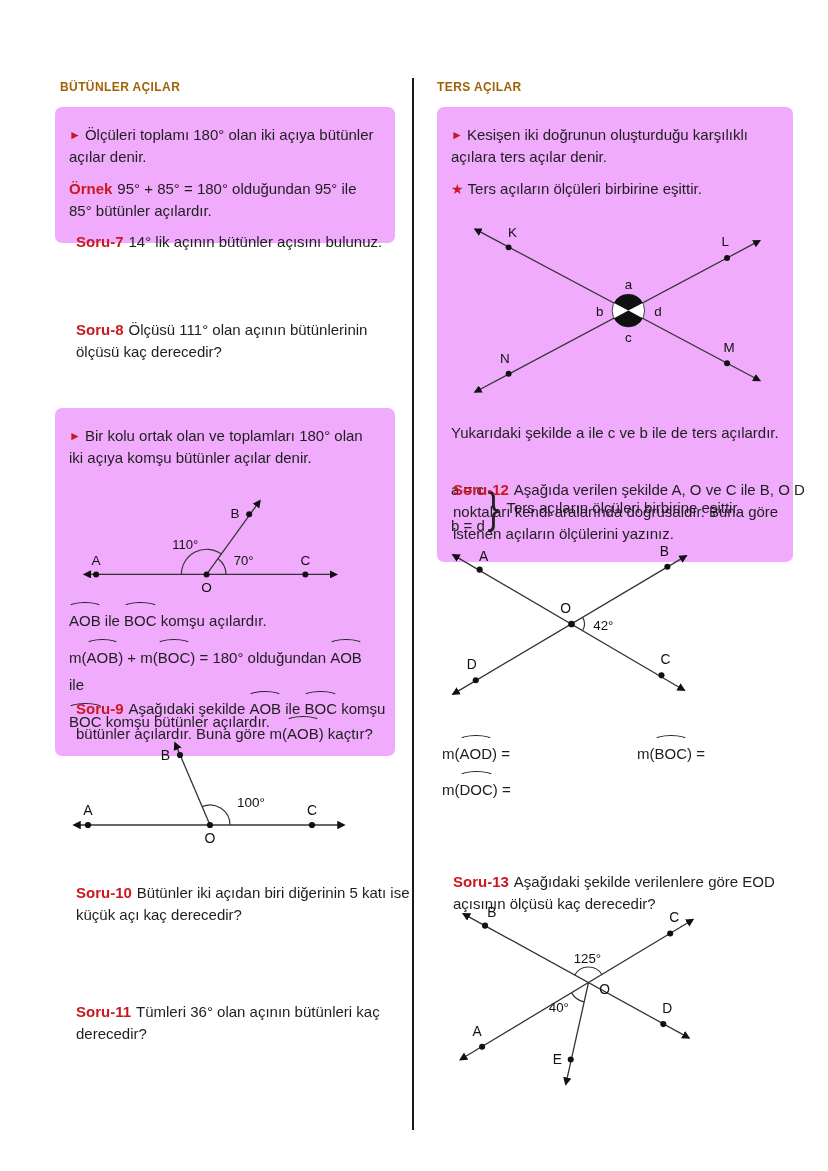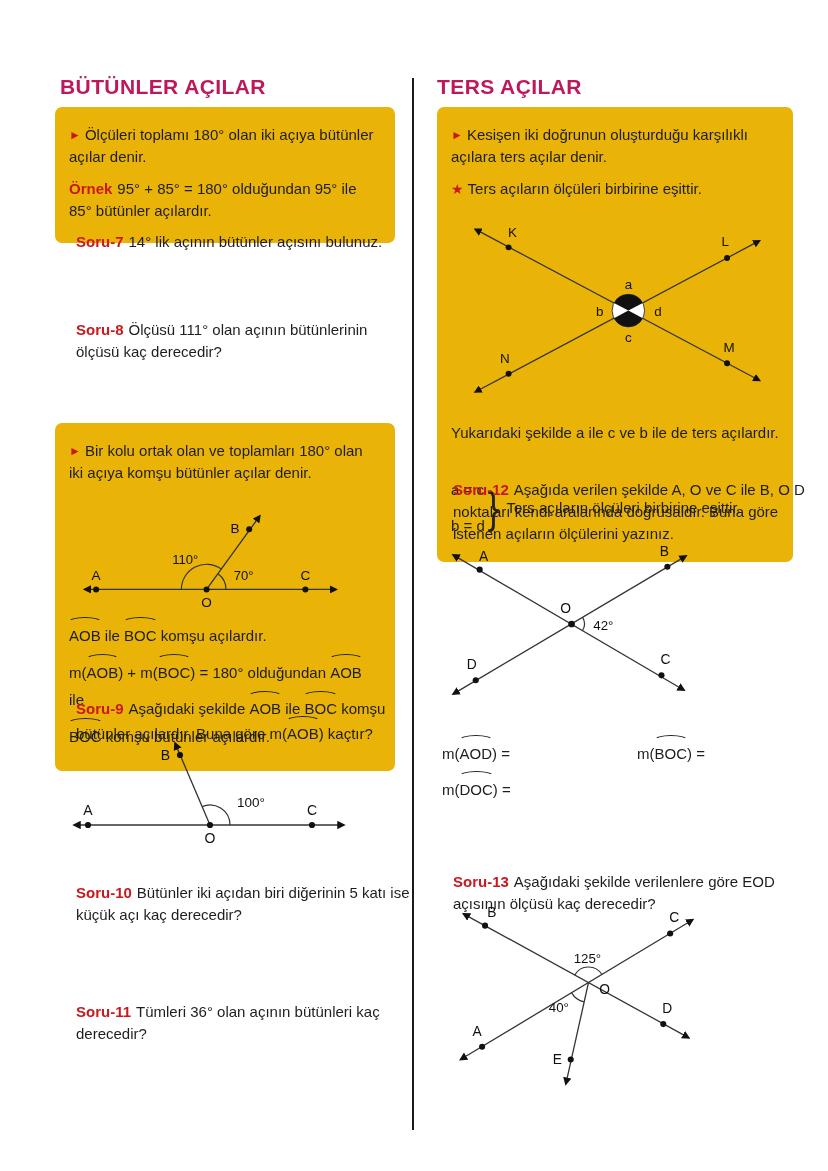--- a/index.html
+++ b/index.html
@@ -3,23 +3,23 @@
 <meta charset="utf-8">
 <style>
   html,body { margin:0; padding:0; }
   body {
     width:828px; height:1171px; position:relative; overflow:hidden;
     background:#ffffff; font-family:"Liberation Sans", sans-serif;
     color:#1e1e1e; font-size:15px; line-height:22px;
   }
   .abs { position:absolute; }
   .divider { width:2px; background:#1a1a1a; }
-  h2.sec { margin:0; font-size:21px; line-height:18px; letter-spacing:.4px;
-           color:#be185d; font-weight:bold; }
-  .bluebox { background:#eab308; border-radius:7px; padding:11px 14px; }
+  h2.sec { margin:0; font-size:12px; line-height:18px; letter-spacing:.4px;
+           color:#a16207; font-weight:bold; }
+  .bluebox { background:#f0abfc; border-radius:7px; padding:11px 14px; }
   .bluebox p { margin:6px 0 10px 0; }
   .marker { color:#c9191e; font-size:12px; vertical-align:1px; padding-right:4px; }
   .star { color:#c9191e; font-size:14px; padding-right:4px; }
   .ornek, .soru { color:#c9191e; font-weight:bold; padding-right:5px; }
   .qp { margin:16px; }
   .note-line { margin:4px 0 0 0; line-height:27px; }
   .hat { position:relative; display:inline-block; }
   .hat::before {
     content:""; position:absolute; left:-1px; right:-1px; top:-5px; height:9px;
     border:1.5px solid transparent; border-top-color:#222; border-radius:50%;
@@ -43,21 +43,21 @@
 
 <div class="bluebox abs" style="left:55px; top:107px; width:312px;">
   <p><span class="marker">►</span><span>Ölçüleri toplamı 180° olan iki açıya bütünler açılar denir.</span></p>
   <p><span class="ornek">Örnek</span><span>95° + 85° = 180° olduğundan  95° ile 85° bütünler açılardır.</span></p>
 </div>
 
 <p class="qp abs" style="left:60px; top:215px; width:336px;"><span class="soru">Soru-7</span><span>14° lik açının bütünler açısını bulunuz.</span></p>
 
 <p class="qp abs" style="left:60px; top:303px; width:336px;"><span class="soru">Soru-8</span><span>Ölçüsü 111° olan açının bütünlerinin ölçüsü kaç derecedir?</span></p>
 
-<div class="bluebox abs" style="left:55px; top:408px; width:312px;margin-top:15px;">
+<div class="bluebox abs" style="left:55px; top:408px; width:312px;">
   <p><span class="marker">►</span><span>Bir kolu ortak olan ve toplamları 180° olan iki açıya komşu bütünler açılar denir.</span></p>
 
   <svg class="figure" width="310" height="122" viewBox="0 0 320 125">
     <defs>
       <marker id="ah1" viewBox="0 0 10 10" refX="8" refY="5" markerWidth="6.5" markerHeight="6.5" orient="auto-start-reverse">
         <path d="M0,0 L10,5 L0,10 z" fill="#111"></path>
       </marker>
     </defs>
     <line x1="16" y1="98" x2="276" y2="98" stroke="#333" stroke-width="1.3" marker-start="url(#ah1)" marker-end="url(#ah1)"></line>
     <line x1="142" y1="98" x2="197" y2="22" stroke="#333" stroke-width="1.3" marker-end="url(#ah1)"></line>

